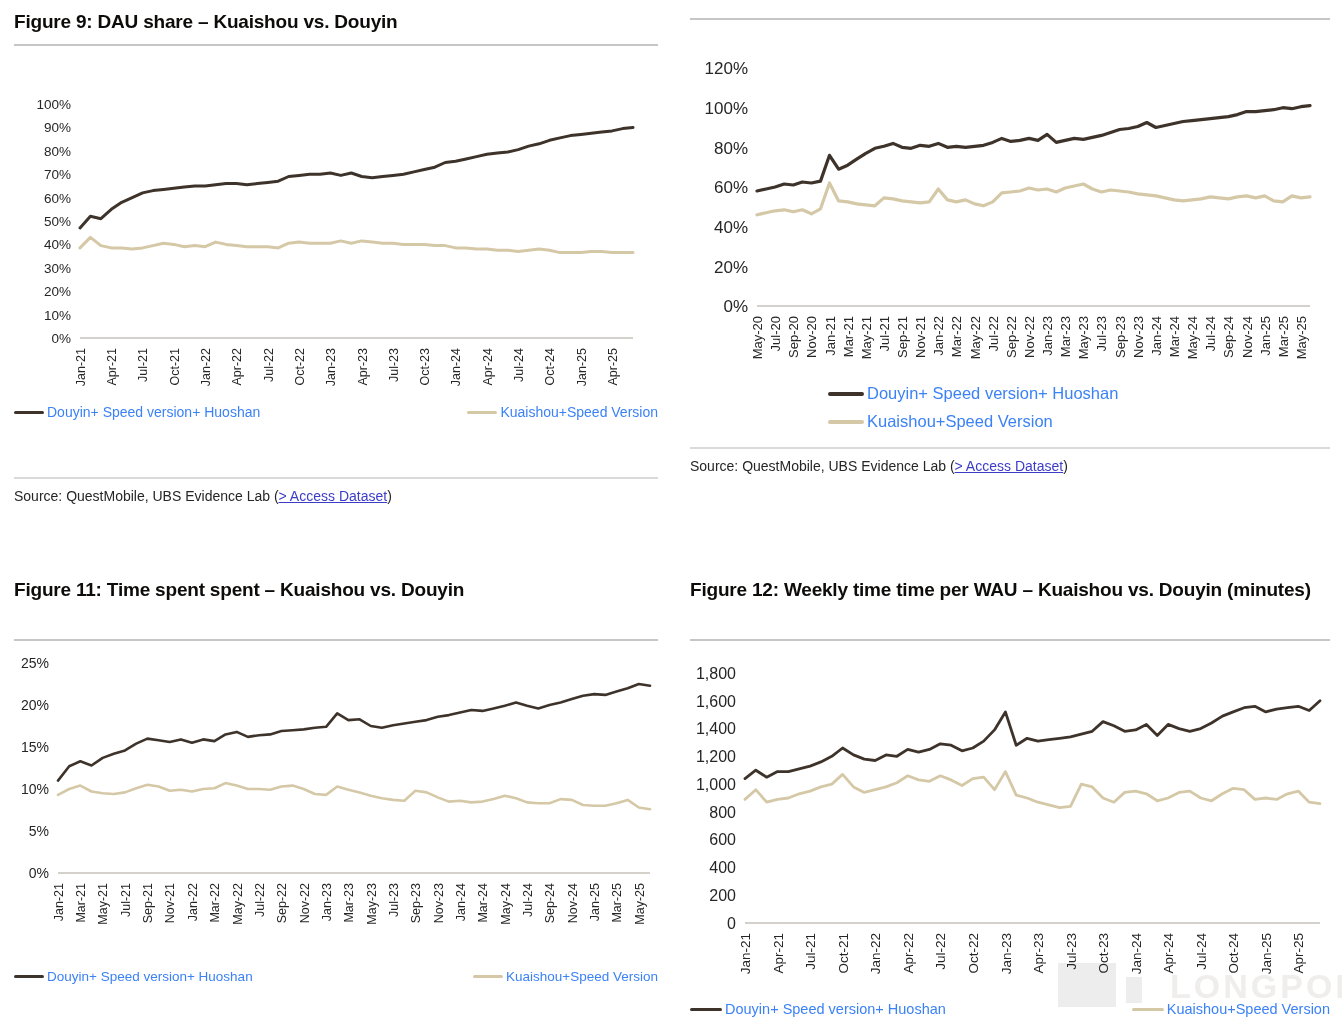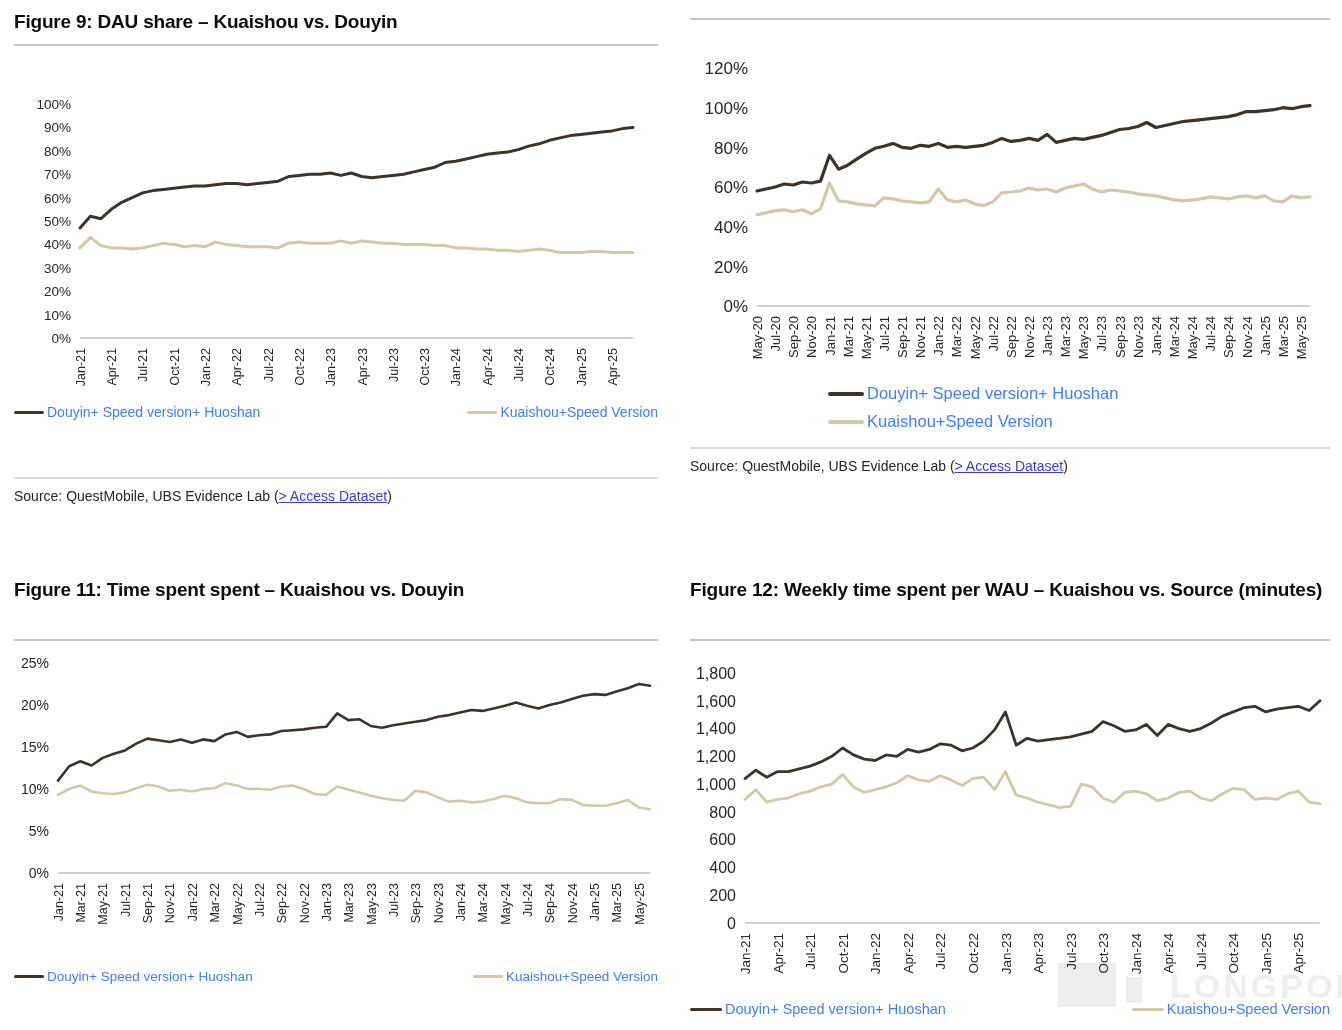--- a/index.html
+++ b/index.html
@@ -230,21 +230,21 @@
       </span>
     </div>
   </section>
 
   <section class="panel p12 row2">
     <div class="watermark">
       <div class="wm-sq"></div>
       <div class="wm-sq2"></div>
       <span class="wm-text">LONGPORT</span>
     </div>
-    <h2 class="fig-title">Figure 12: Weekly time spent per WAU – Kuaishou vs. Source (minutes)</h2>
+    <h2 class="fig-title">Figure 12: Weekly time time per WAU – Kuaishou vs. Douyin (minutes)</h2>
     <div class="title-rule"></div>
     <svg class="chart" width="640" height="356" viewBox="0 0 640 356">
         <g>
           <text x="46" y="37.8" text-anchor="end" font-size="16" fill="#262626">1,800</text>
           <text x="46" y="65.5" text-anchor="end" font-size="16" fill="#262626">1,600</text>
           <text x="46" y="93.3" text-anchor="end" font-size="16" fill="#262626">1,400</text>
           <text x="46" y="121.1" text-anchor="end" font-size="16" fill="#262626">1,200</text>
           <text x="46" y="148.9" text-anchor="end" font-size="16" fill="#262626">1,000</text>
           <text x="46" y="176.6" text-anchor="end" font-size="16" fill="#262626">800</text>
           <text x="46" y="204.4" text-anchor="end" font-size="16" fill="#262626">600</text>

